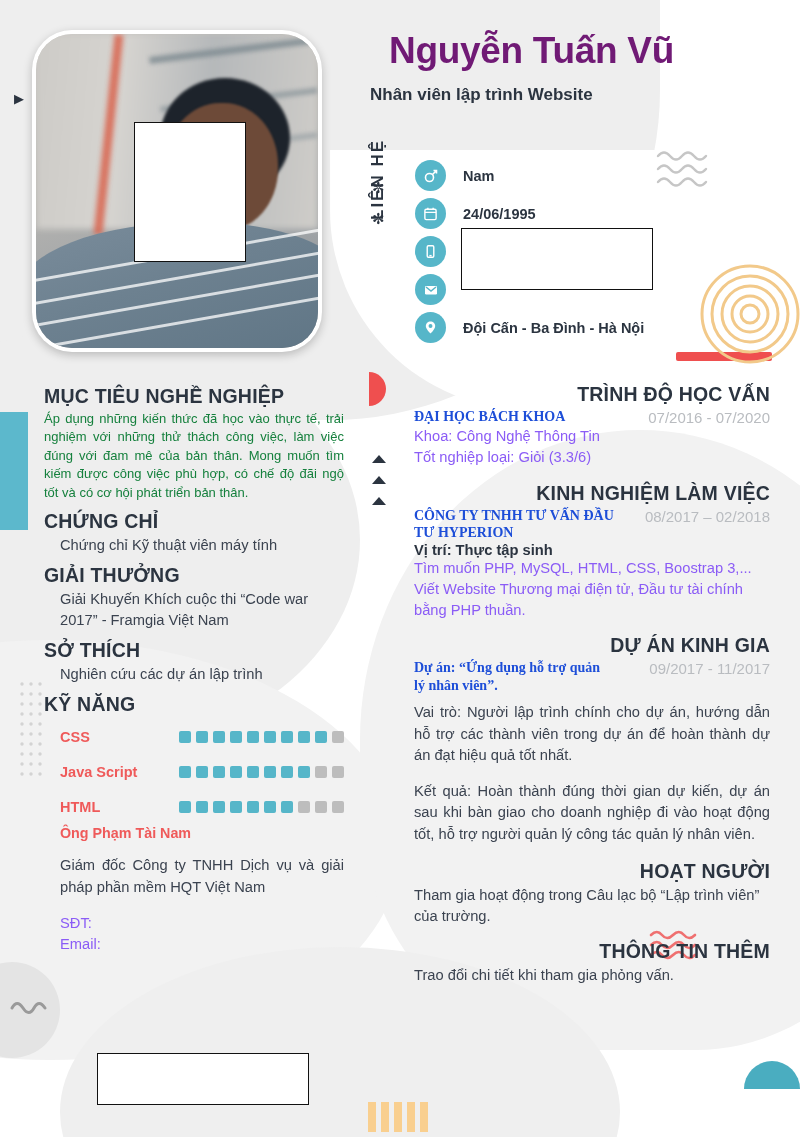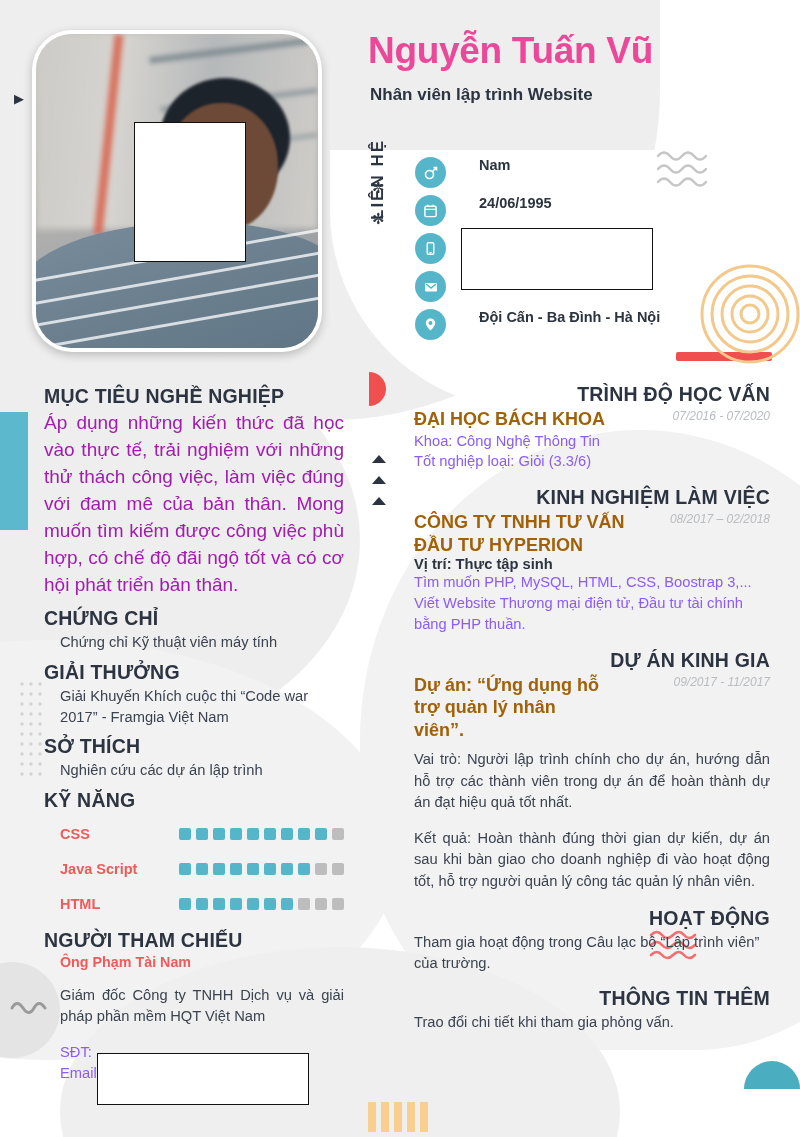--- a/index.html
+++ b/index.html
@@ -131,38 +131,38 @@
     border-radius:56% 46% 0 0;filter:blur(.6px);}
   .ph-stripe{position:absolute;left:-10%;width:130%;height:3px;background:rgba(255,255,255,.75);
     transform:rotate(-10deg);}
   .photo-redact{
     position:absolute;left:98px;top:88px;width:112px;height:140px;
     background:#ffffff;border:1px solid #111;box-sizing:border-box;
   }
 
   
   .name{
-    position:absolute;left:368px;top:30px;
-    font-size:37px;font-weight:bold;letter-spacing:-.3px;color:#ec4899;
+    position:absolute;left:389px;top:30px;
+    font-size:37px;font-weight:bold;letter-spacing:-.3px;color:#701a75;
     white-space:nowrap;
   }
   .role{
     position:absolute;left:370px;top:85px;
     font-size:17px;font-weight:bold;color:#2b3440;white-space:nowrap;
   }
 
   
   .contact-label{
     position:absolute;left:368px;top:220px;
     transform:rotate(-90deg);transform-origin:left top;
     font-size:17px;font-weight:bold;letter-spacing:2px;color:#2b3440;
     white-space:nowrap;
   }
   .contact-list{position:absolute;left:415px;top:157px;}
-  .crow{display:flex;height:37px;margin-bottom:1px;gap:16px;}
+  .crow{display:flex;align-items:center;height:37px;margin-bottom:1px;}
   .cicon{
     width:31px;height:31px;border-radius:50%;background:#56b6c9;
     display:flex;align-items:center;justify-content:center;flex:none;
   }
   .cicon svg{display:block;}
   .ctext{
     margin-left:17px;font-size:14.5px;font-weight:bold;color:#2b3440;white-space:nowrap;
   }
   .contact-redact{
     position:absolute;left:461px;top:228px;width:192px;height:62px;
@@ -175,29 +175,29 @@
 
   h2.sec{
     font-size:19.5px;font-weight:bold;color:#2b3440;margin:0 0 2px 0;letter-spacing:.2px;
   }
   .col-left h2.sec{margin-top:8px;}
   .col-left h2.sec:first-child{margin-top:0;}
   .col-right h2.sec{margin-top:14px;text-align:right;}
   .col-right h2.sec:first-child{margin-top:0;}
 
   p.body{
-    margin:0;font-size:19px;line-height:1.42;color:#a21caf;text-align:justify;
+    margin:0;font-size:13px;line-height:1.42;color:#15803d;text-align:justify;
   }
   p.indent{margin:0 0 0 16px;font-size:14.7px;line-height:1.42;color:#3b4350;}
   .rowhead{display:flex;justify-content:space-between;align-items:flex-start;gap:8px;}
   .org{
-    font-size:18px;font-weight:bold;color:#a16207;line-height:1.25;margin-left:16px;
+    font-size:14px;font-weight:bold;color:#1d4ed8;line-height:1.25;margin-left:16px;font-family:Liberation Serif, serif;
   }
   .date{
-    font-size:12px;color:#b9bcc0;white-space:nowrap;flex:none;padding-top:1px;font-style:italic;
+    font-size:15px;color:#b9bcc0;white-space:nowrap;flex:none;padding-top:1px;
   }
   .sub{font-size:14.7px;font-weight:bold;color:#2b3440;margin-left:16px;}
   .line{font-size:14.7px;color:#8b5cf6;margin-left:16px;line-height:1.42;}
   .just{font-size:14.7px;color:#3b4350;line-height:1.45;text-align:justify;margin-left:16px;}
 
   
   .skills{margin-top:4px;}
   .srow{display:flex;align-items:center;height:35px;}
   .sname{width:136px;margin-left:16px;font-size:14.5px;font-weight:bold;color:#ef5a5a;}
   .sdots{display:flex;gap:5px;}
@@ -458,21 +458,20 @@
             <i class="on"></i>
             <i class="on"></i>
             <i class="on"></i>
             <i></i>
             <i></i>
             <i></i>
           </span>
         </div>
       </div>
 
-    <h2 class="sec">NGƯỜI THAM CHIẾU</h2>
     <div class="ref-name">Ông Phạm Tài Nam</div>
     <p class="just">Giám đốc Công ty TNHH Dịch vụ và giải pháp phần mềm HQT Việt Nam</p>
     <div class="line">SĐT:</div>
     <div class="line">Email:</div>
   </div>
   <div class="ref-redact"></div>
 
   <div class="col-right">
 
     <h2 class="sec">TRÌNH ĐỘ HỌC VẤN</h2>
@@ -493,20 +492,20 @@
     <div class="line">Viết Website Thương mại điện tử, Đầu tư tài chính bằng PHP thuần.</div>
 
     <h2 class="sec">DỰ ÁN KINH GIA</h2>
     <div class="rowhead">
       <span class="org" style="max-width:190px">Dự án: “Ứng dụng hỗ trợ quản lý nhân viên”.</span>
       <span class="date">09/2017 - 11/2017</span>
     </div>
     <p class="just" style="margin-top:8px">Vai trò: Người lập trình chính cho dự án, hướng dẫn hỗ trợ các thành viên trong dự án để hoàn thành dự án đạt hiệu quả tốt nhất.</p>
     <p class="just">Kết quả: Hoàn thành đúng thời gian dự kiến, dự án sau khi bàn giao cho doanh nghiệp đi vào hoạt động tốt, hỗ trợ người quản lý công tác quản lý nhân viên.</p>
 
-    <h2 class="sec">HOẠT ĐỘNG</h2>
+    <h2 class="sec">HOẠT NGƯỜI</h2>
     <p class="indent">Tham gia hoạt động trong Câu lạc bộ “Lập trình viên” của trường.</p>
 
     <h2 class="sec">THÔNG TIN THÊM</h2>
     <p class="indent">Trao đổi chi tiết khi tham gia phỏng vấn.</p>
   </div>
 
 </div>
 
 </body></html>

